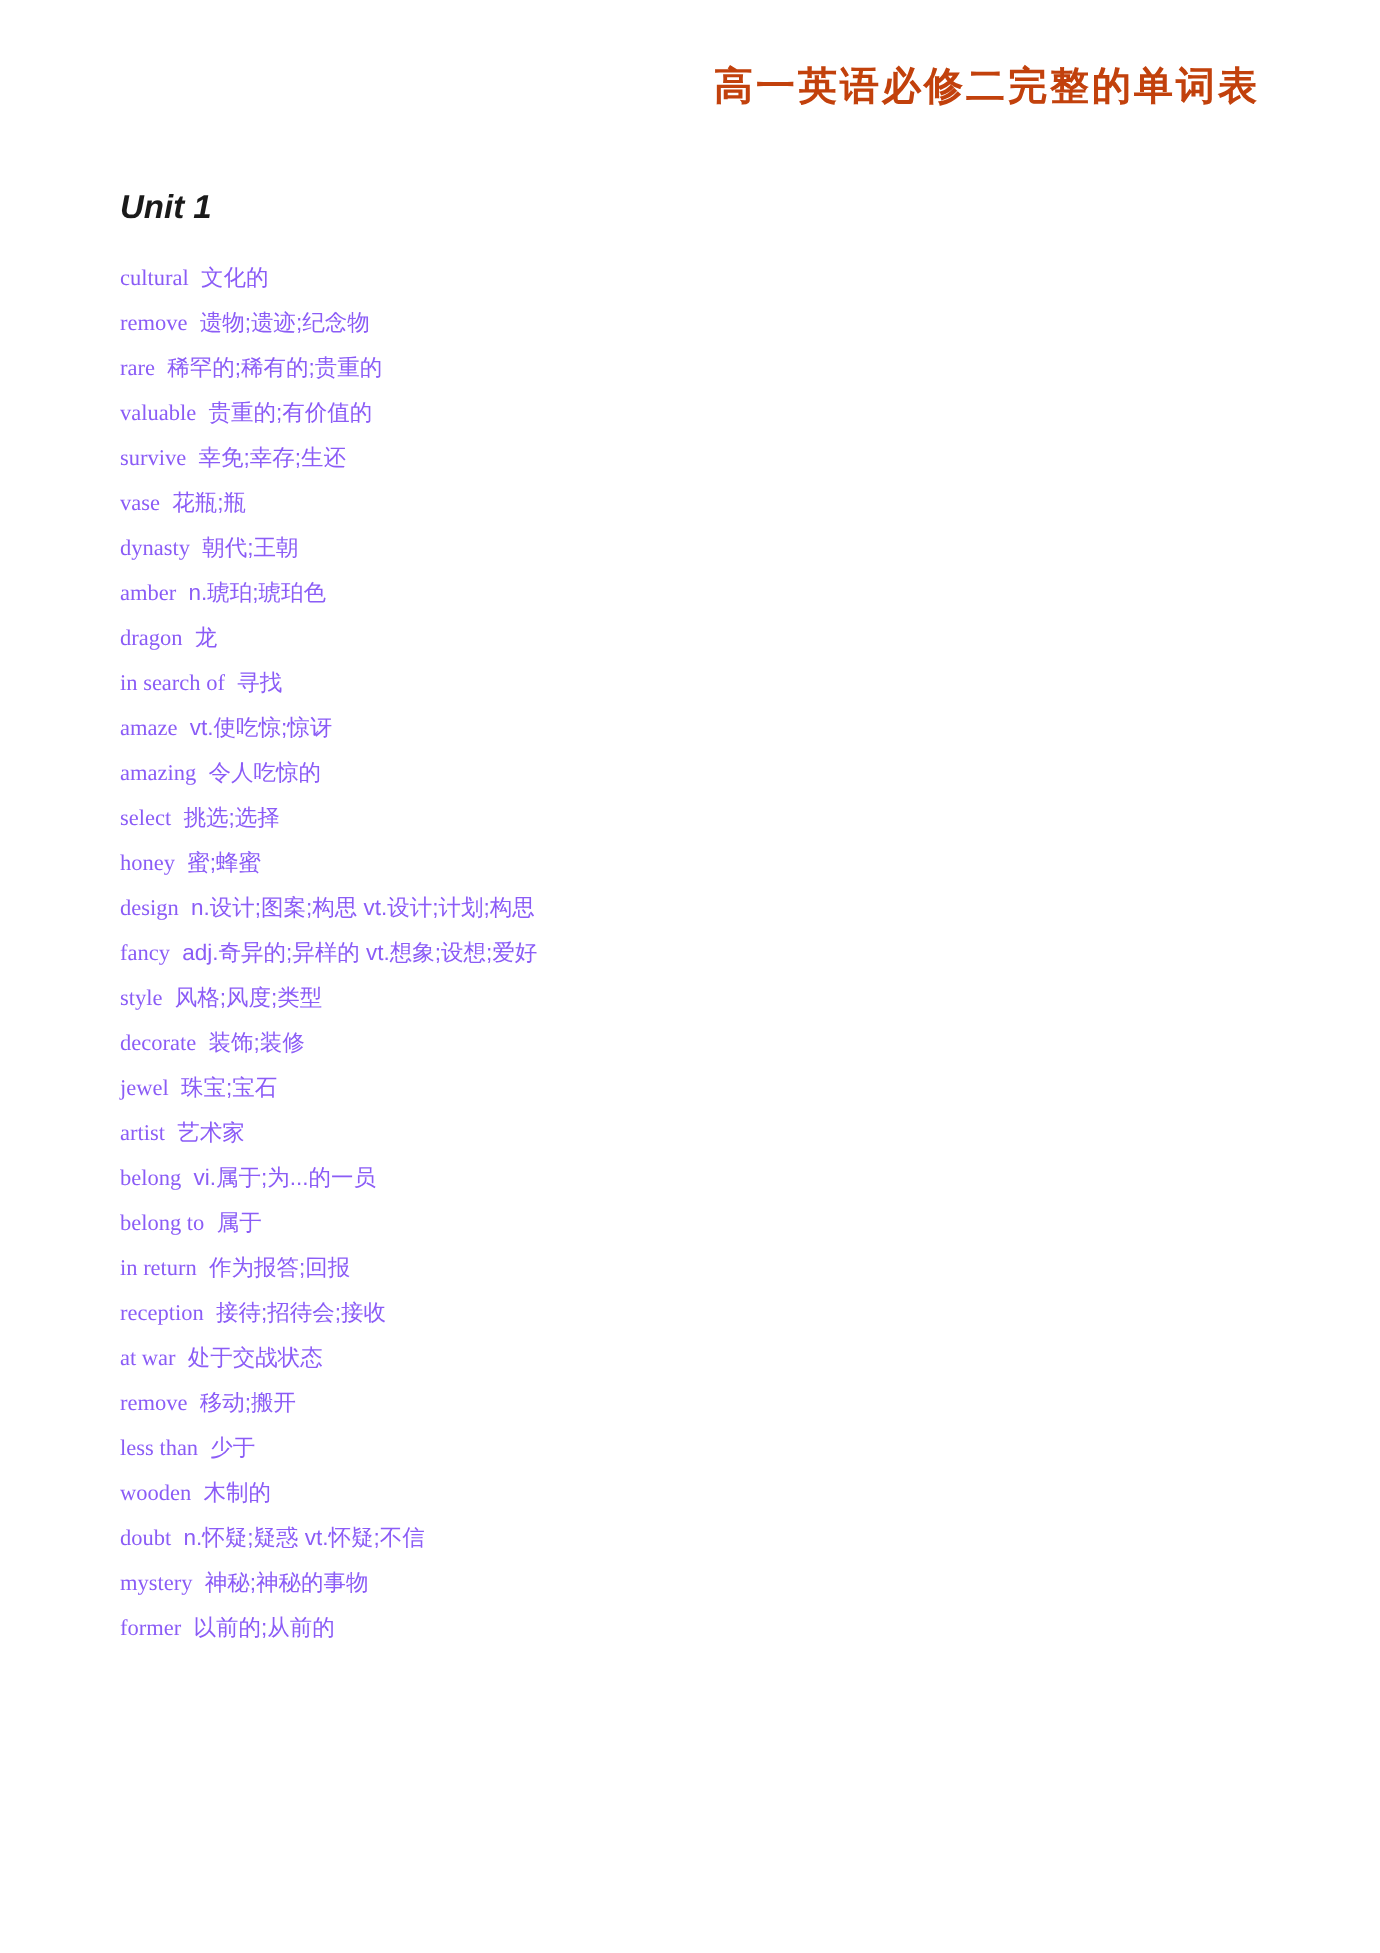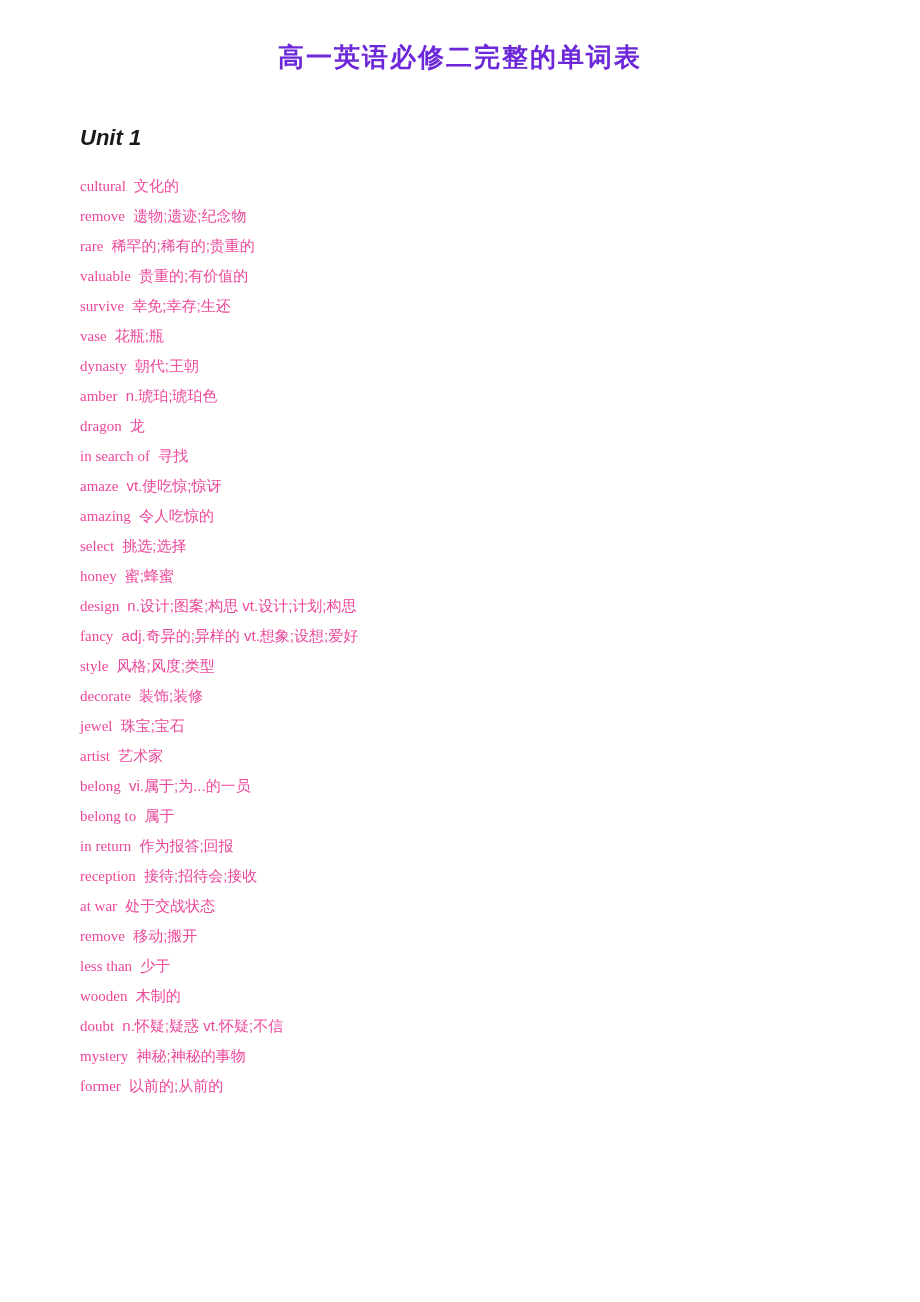--- a/index.html
+++ b/index.html
@@ -11,24 +11,24 @@
     body {
       background: #ffffff;
       font-family: "SimSun", "宋体", "Microsoft YaHei", "微软雅黑", serif;
       color: #1a1a1a;
       width: 920px;
       min-height: 1302px;
       padding: 40px 80px;
     }
 
     .page-title {
-      text-align: center;
+      text-align: right;
       font-size: 26px;
       font-weight: bold;
-      color: #6d28d9;
+      color: #c2410c;
       margin-bottom: 50px;
       font-family: "Microsoft YaHei", "微软雅黑", sans-serif;
       letter-spacing: 2px;
     }
 
     .unit-header {
       font-size: 22px;
       font-weight: bold;
       margin-bottom: 20px;
       margin-top: 10px;
@@ -37,21 +37,21 @@
     }
 
     .word-list {
       list-style: none;
       padding: 0;
     }
 
     .word-item {
       font-size: 15px;
       line-height: 2.0;
-      color: #ec4899;
+      color: #8b5cf6;
     }
 
     .word-en {
       font-family: "Times New Roman", Georgia, serif;
     }
 
     .word-cn {
       font-family: "SimSun", "宋体", "Microsoft YaHei", sans-serif;
       margin-left: 4px;
     }

